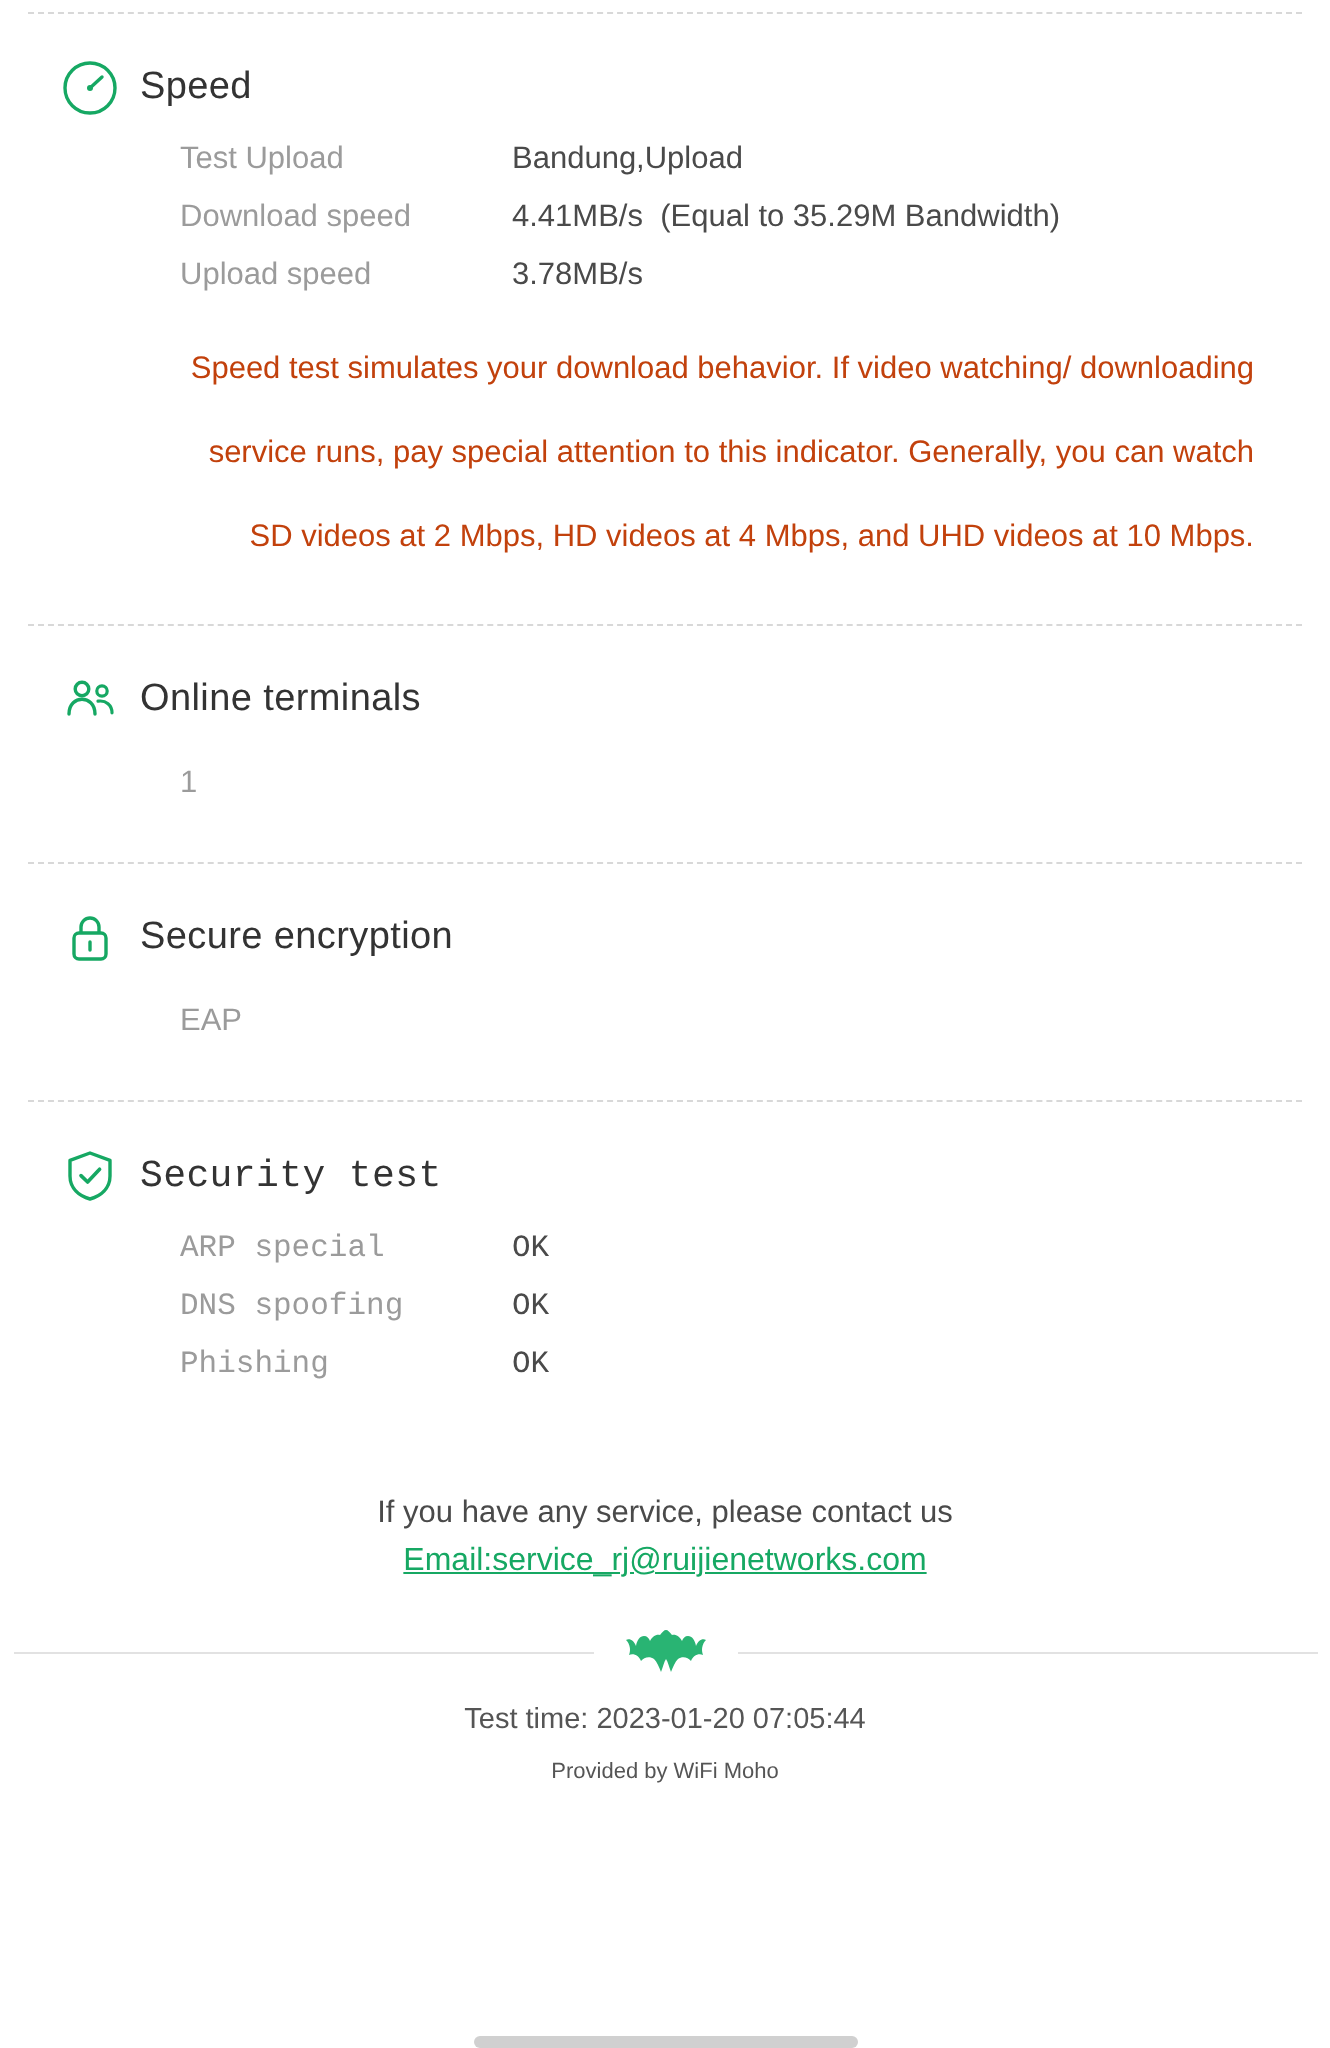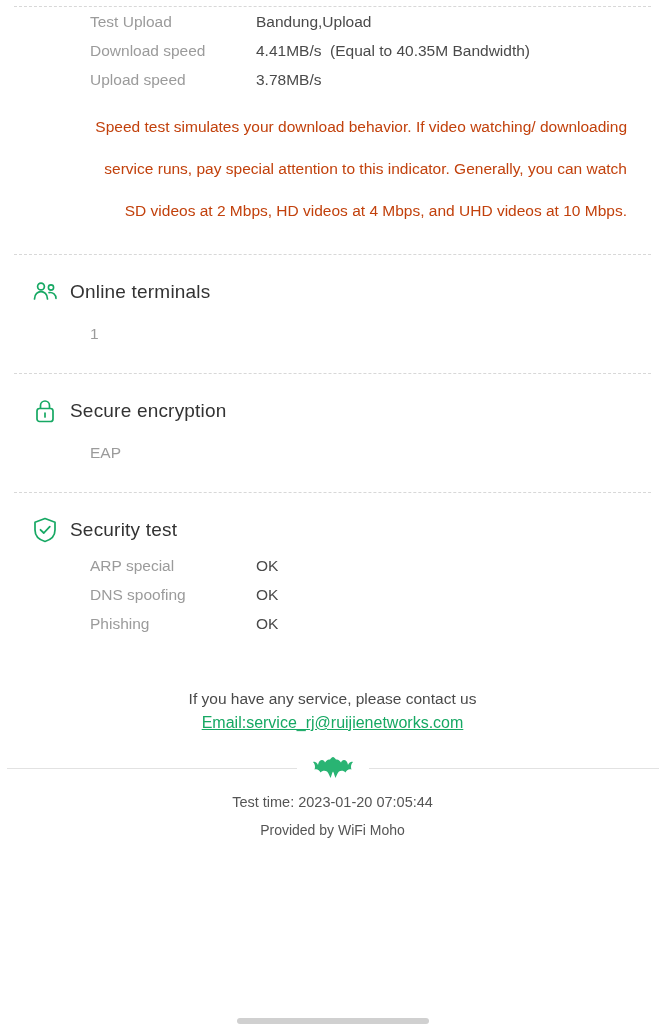--- a/index.html
+++ b/index.html
@@ -83,20 +83,21 @@
   }
   .single-val {
     padding-left: 76px;
     padding-top: 12px;
     padding-bottom: 30px;
     font-size: 15.5px;
     color: #9b9b9b;
   }
   .sec-body-pad {
     padding-bottom: 18px;
+    font-family: Liberation Mono, monospace;
   }
   .footer {
     text-align: center;
     padding-top: 28px;
   }
   .footer-line {
     font-size: 15.5px;
     color: #4a4a4a;
     margin-bottom: 6px;
   }
@@ -120,21 +121,21 @@
     width: 290px;
   }
   .meta {
     text-align: center;
     font-size: 14.5px;
     color: #555555;
     margin-top: 14px;
   }
   .meta2 {
     text-align: center;
-    font-size: 14px;
+    font-size: 11px;
     color: #555555;
     margin-top: 12px;
   }
   .home-indicator {
     position: absolute;
     left: 50%;
     transform: translateX(-50%);
     bottom: 6px;
     width: 192px;
     height: 6px;
@@ -148,28 +149,38 @@
   svg { display: block; }
 </style>
 </head>
 <body>
 
 <div class="page">
 
   <div class="top-dash"></div>
 
   <div class="section">
+    <div class="sec-head">
+      <div class="sec-icon">
+        <svg width="30" height="30" viewBox="0 0 30 30">
+          <circle cx="15" cy="15" r="12.5" fill="none" stroke="#16a863" stroke-width="1.7"></circle>
+          <line x1="15" y1="15" x2="21" y2="9.5" stroke="#16a863" stroke-width="1.7" stroke-linecap="round"></line>
+          <circle cx="15" cy="15" r="1.5" fill="#16a863"></circle>
+        </svg>
+      </div>
+      <div class="sec-title">Speed</div>
+    </div>
     <div class="kv-list">
       <div class="kv-row">
         <div class="kv-key">Test Upload</div>
         <div class="kv-val">Bandung,Upload</div>
       </div>
       <div class="kv-row">
         <div class="kv-key">Download speed</div>
-        <div class="kv-val">4.41MB/s  (Equal to 40.35M Bandwidth)</div>
+        <div class="kv-val">4.41MB/s  (Equal to 35.29M Bandwidth)</div>
       </div>
       <div class="kv-row">
         <div class="kv-key">Upload speed</div>
         <div class="kv-val">3.78MB/s</div>
       </div>
     </div>
     <div class="note">Speed test simulates your download behavior. If video watching/ downloading service runs, pay special attention to this indicator. Generally, you can watch SD videos at 2 Mbps, HD videos at 4 Mbps, and UHD videos at 10 Mbps.</div>
   </div>
 
   <div class="divider"></div>

